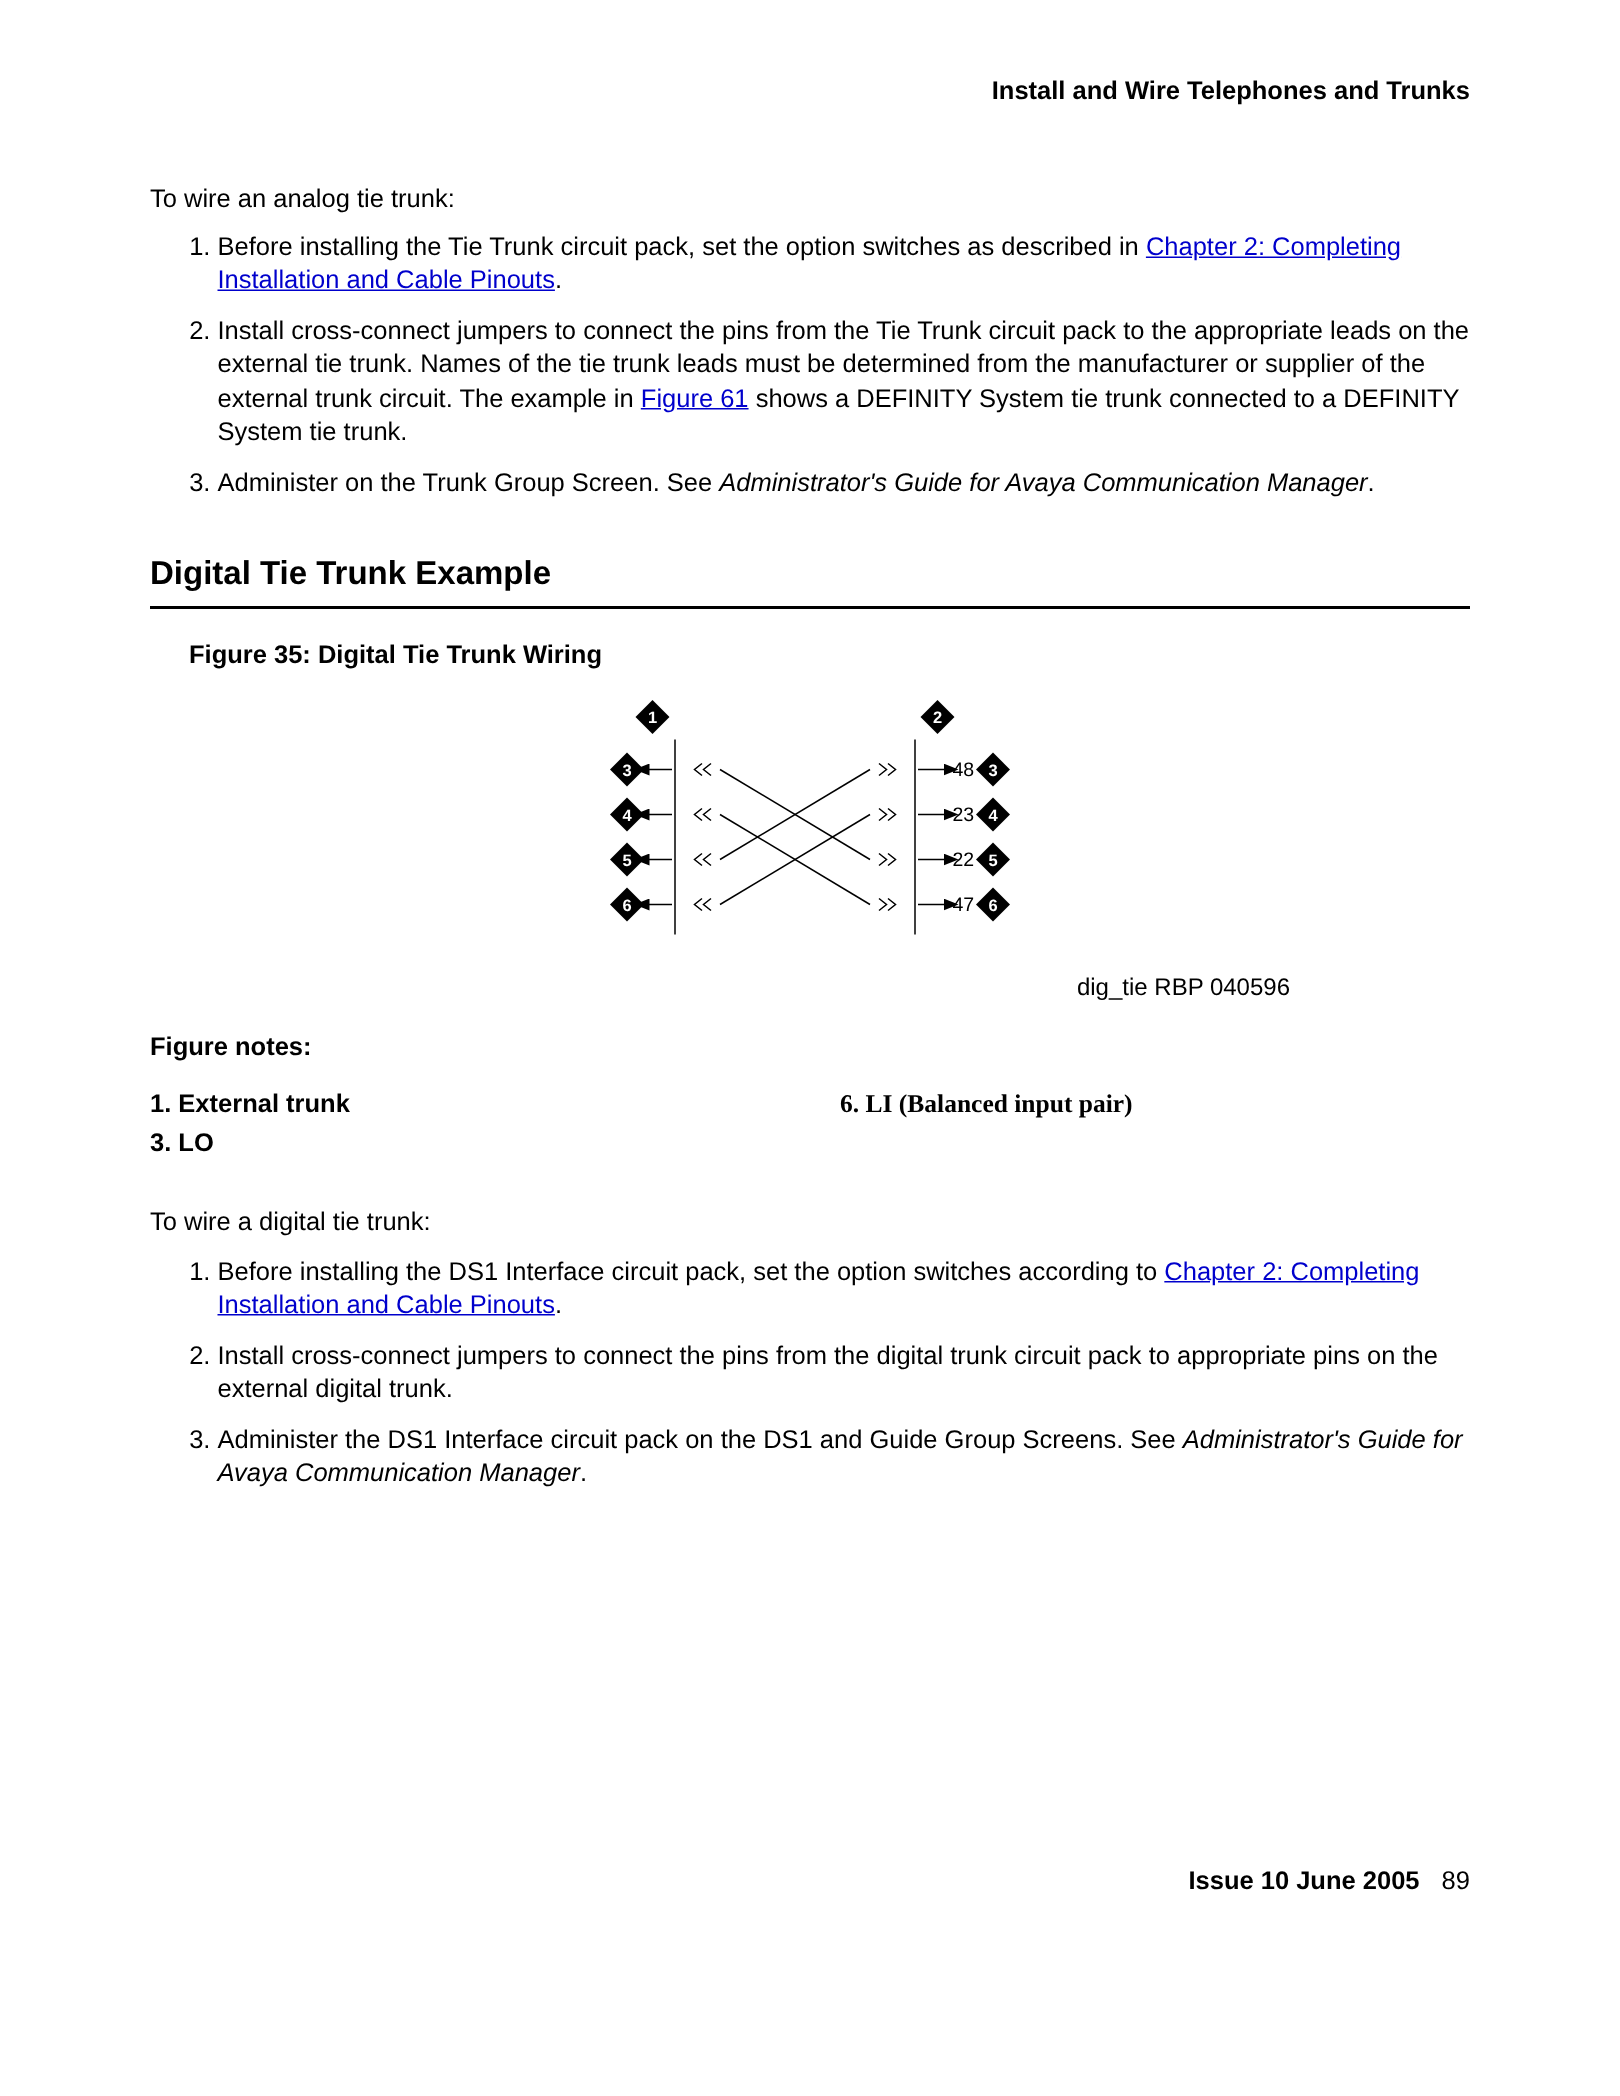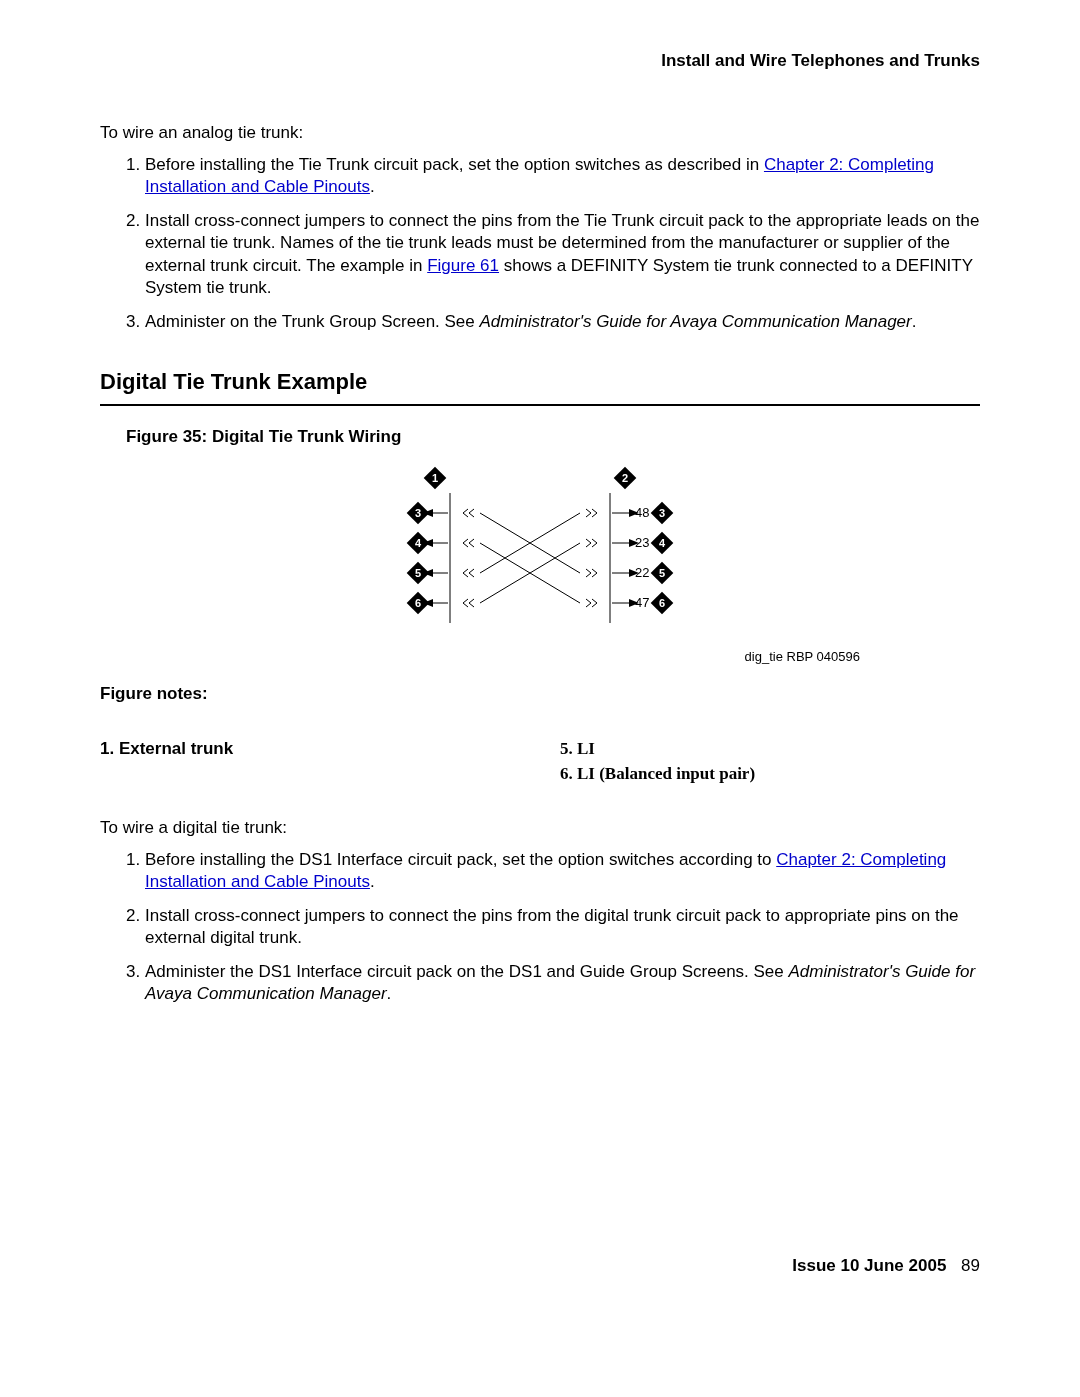--- a/index.html
+++ b/index.html
@@ -48,40 +48,39 @@
   .fig-caption {
     font-weight: bold;
     margin-bottom: 14px;
     margin-left: 26px;
   }
   .figure-svg {
     display: block;
     margin: 0 auto 6px auto;
   }
   .fig-credit {
-    font-size: 13px;
+    font-size: 16px;
     text-align: right;
     width: 640px;
     margin: 0 auto 18px auto;
   }
   .fig-notes-head {
     font-weight: bold;
     margin-bottom: 14px;
     margin-top: 12px;
   }
   .fig-notes-cols {
     display: flex;
     gap: 40px;
     font-weight: bold;
     margin-bottom: 30px;
   }
   .fig-notes-cols .col {
     width: 50%;
     line-height: 1.5;
-    margin-top: 16px;
   }
   .fam {
     font-family: "Times New Roman", serif;
     font-weight: bold;
   }
   .footer {
     text-align: right;
     margin-top: 250px;
     font-weight: bold;
   }
@@ -183,23 +182,23 @@
   <line x1="90" y1="110" x2="190" y2="50" stroke="#000"></line>
   <line x1="90" y1="140" x2="190" y2="80" stroke="#000"></line>
 </svg>
 
 <div class="fig-credit">dig_tie RBP 040596</div>
 
 <div class="fig-notes-head">Figure notes:</div>
 <div class="fig-notes-cols">
   <div class="col">
     <div>1.  External trunk</div>
+    <div>3.  LO</div>
   </div>
   <div class="col">
-    <div><span class="fam">5.  LI</span></div>
     <div><span class="fam">6.  LI (Balanced input pair)</span></div>
   </div>
 </div>
 
 <div class="intro">To wire a digital tie trunk:</div>
 <ol>
   <li>
     <span>Before installing the DS1 Interface circuit pack, set the option switches according to </span><a href="#">Chapter 2: Completing Installation and Cable Pinouts</a><span>.</span>
   </li>
   <li>Install cross-connect jumpers to connect the pins from the digital trunk circuit pack to appropriate pins on the external digital trunk.</li>

